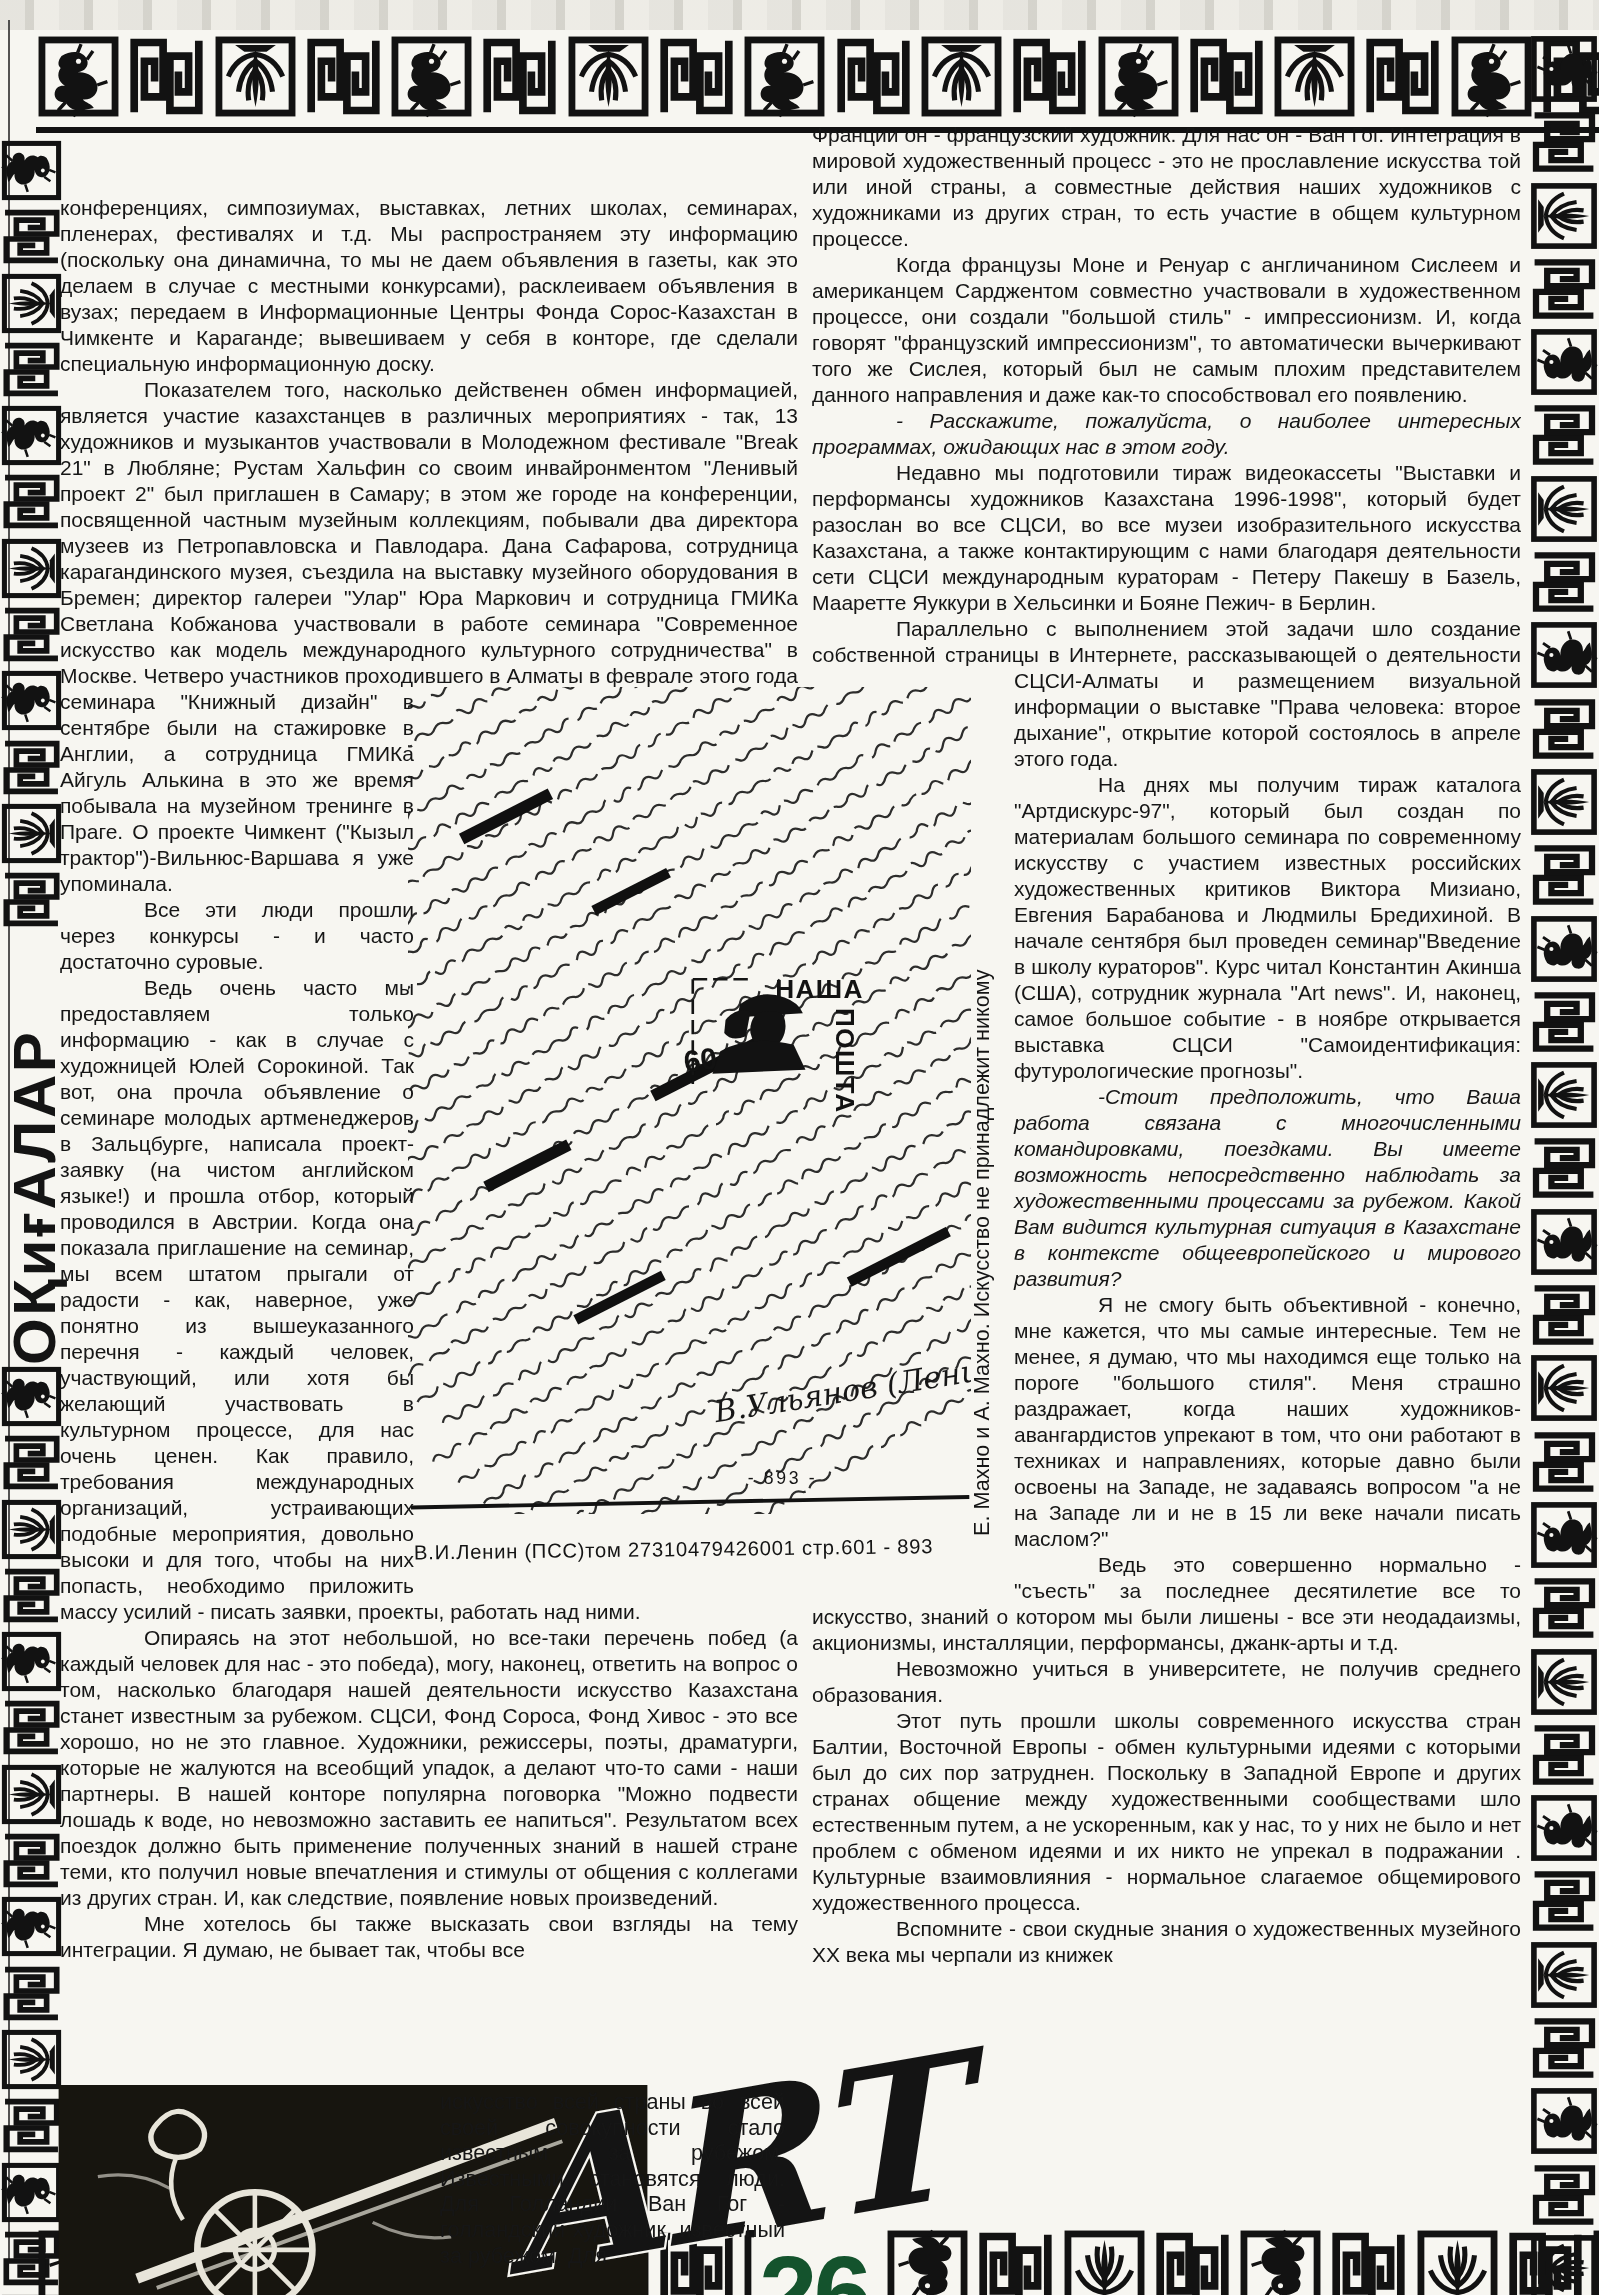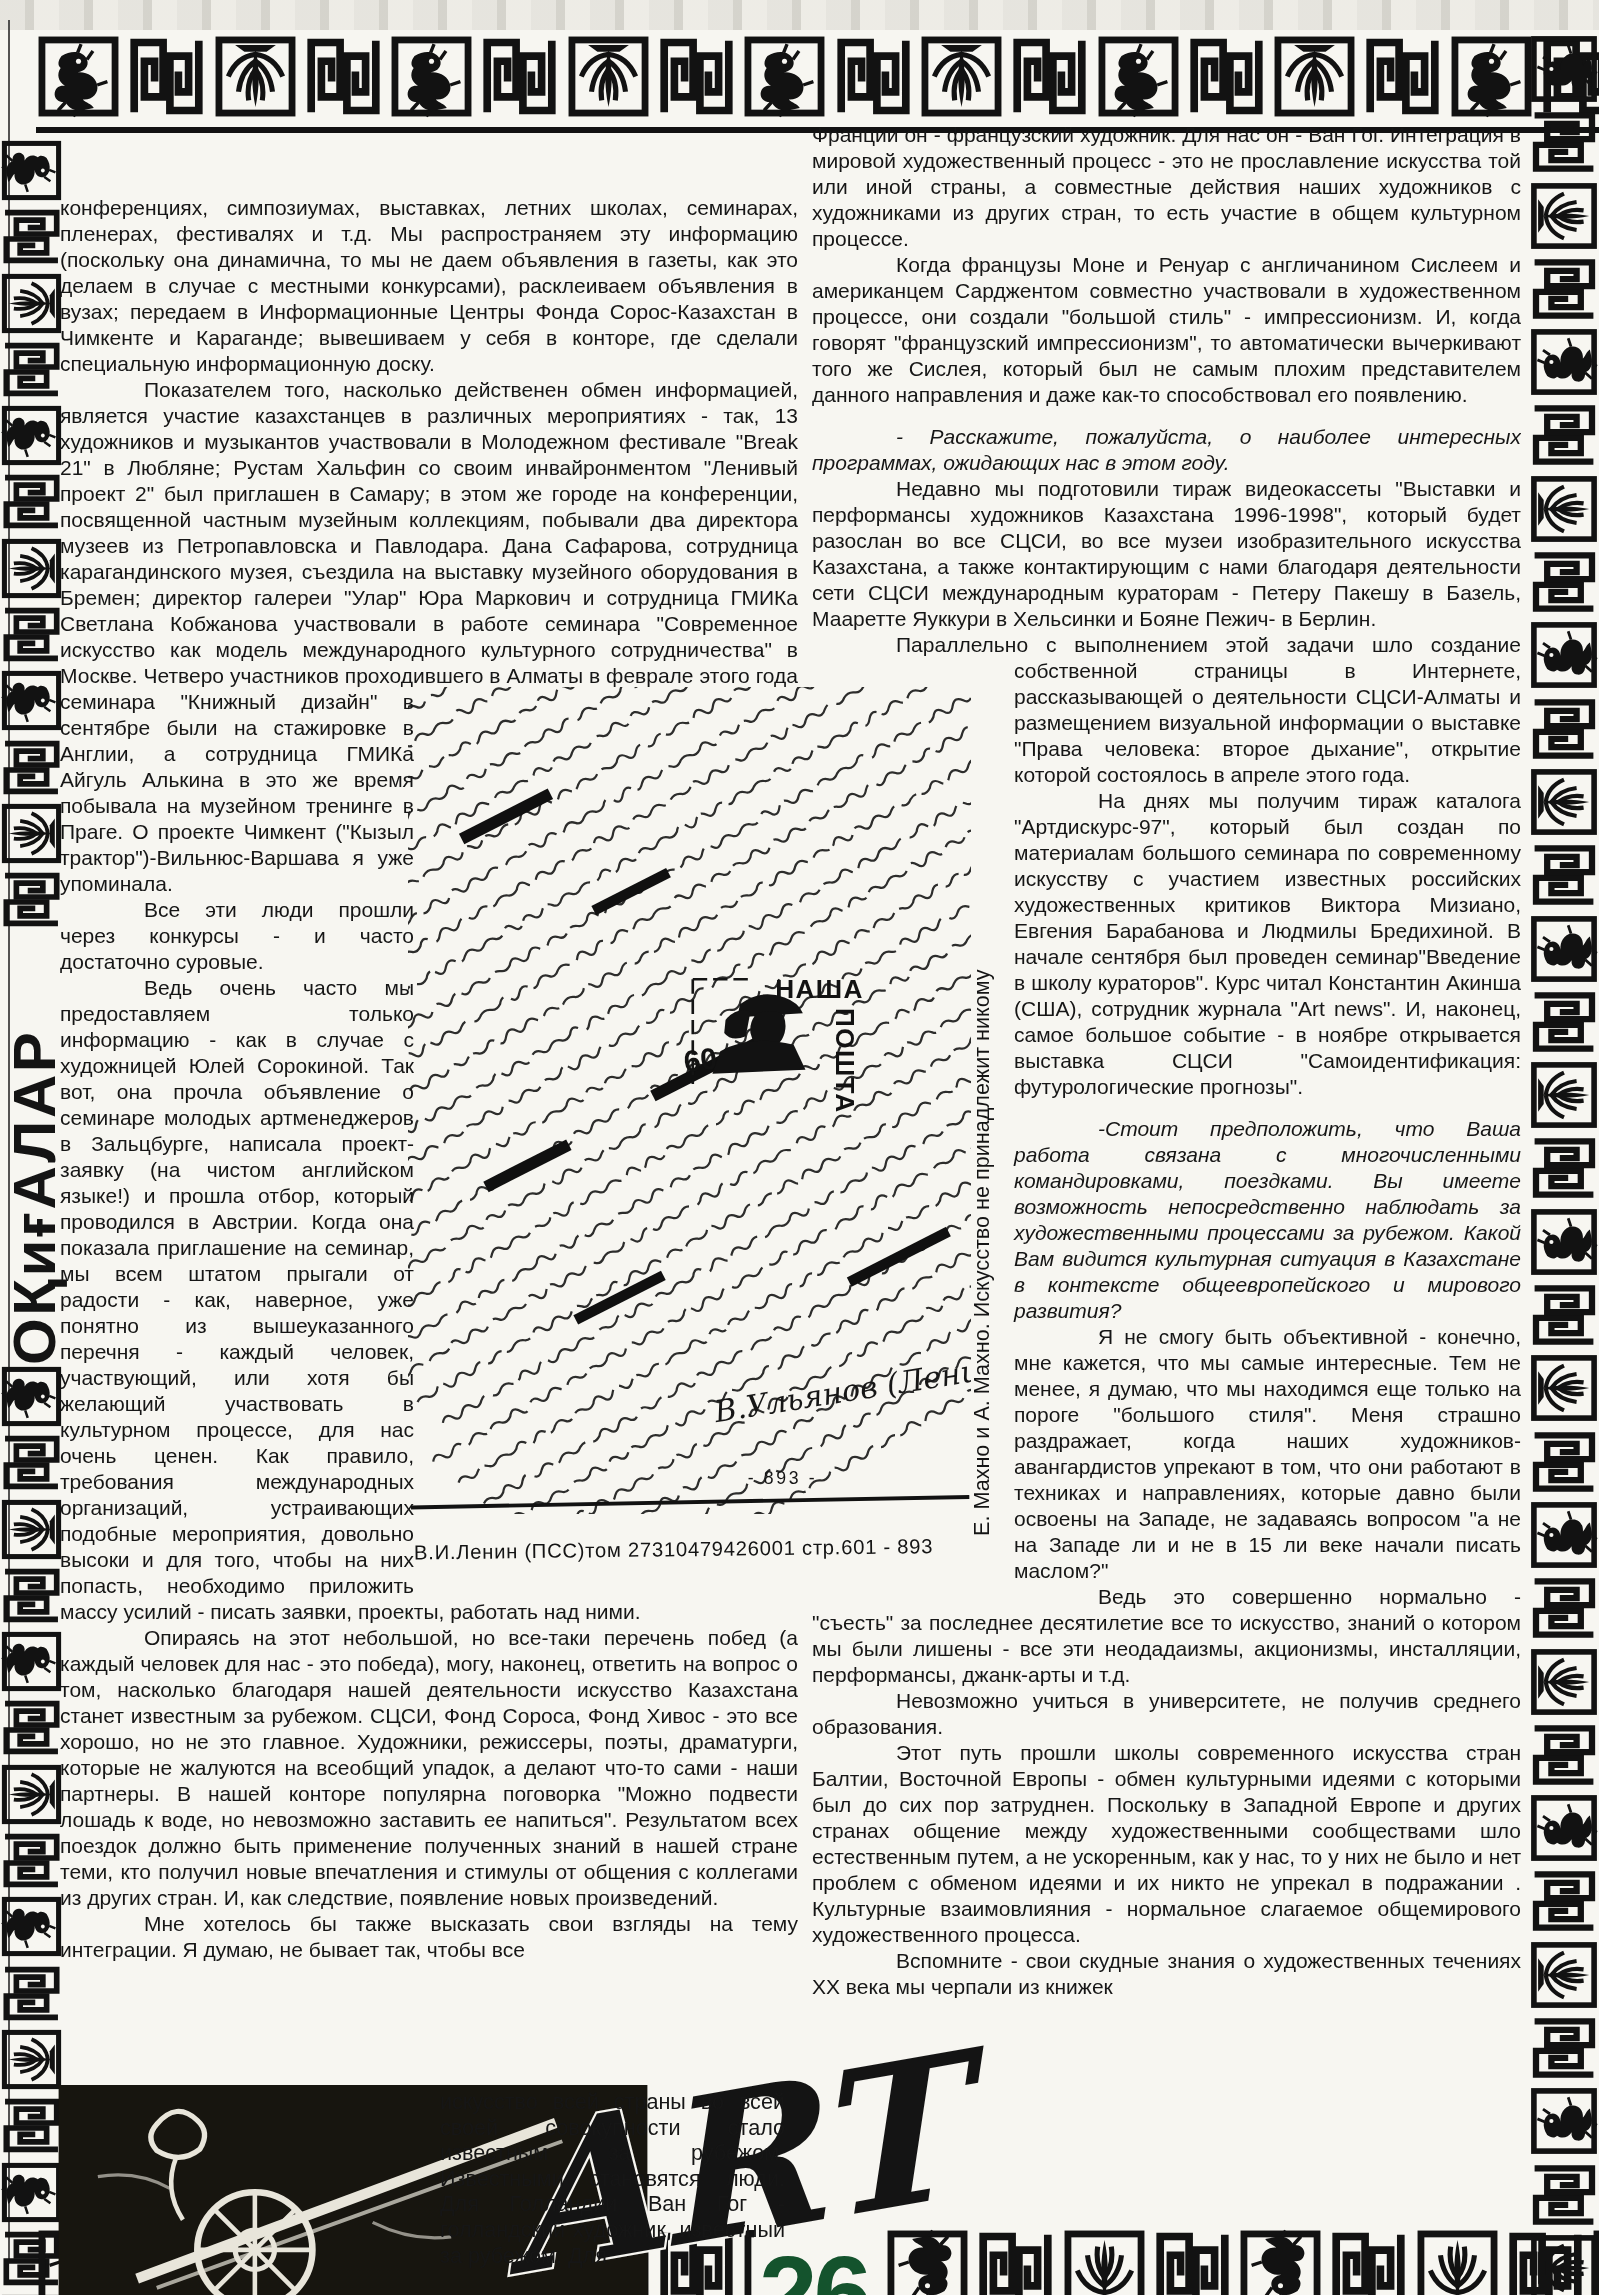--- a/index.html
+++ b/index.html
@@ -14,21 +14,21 @@
   
   .strip{position:absolute;display:flex;overflow:hidden;gap:3.3px;}
   .strip.h{flex-direction:row;}
   .strip.v{flex-direction:column;}
   .top-rule{position:absolute;left:36px;top:127px;width:1564px;height:5.9px;background:#121212;}
 
   
   .col{position:absolute;text-align:justify;font-size:21px;line-height:26px;}
   .col p{margin:0;text-indent:84px;}
   .col p.np{text-indent:0;}
-  .col p.q{font-style:italic;margin-top:16px;}
+  .col p.q{font-style:italic;}
   .push-r{float:right;width:0;height:517px;}
   .fl-r{float:right;clear:right;width:384px;height:882px;}
   .push-l{float:left;width:0;height:555px;}
   .fl-l{float:left;clear:left;width:202px;height:913px;}
 
   .wrap-block{position:absolute;left:440px;top:2089px;width:345px;height:203px;
     text-align:justify;font-size:21.6px;line-height:25.6px;overflow:hidden;}
 
   
   .vertical-title{position:absolute;left:0px;top:939px;width:76px;height:426px;
@@ -566,21 +566,21 @@
     <p>Когда французы Моне и Ренуар с англичанином Сислеем и американцем Сарджентом совместно участвовали в художественном процессе, они создали "большой стиль" - импрессионизм. И, когда говорят "французский импрессионизм", то автоматически вычеркивают того же Сислея, который был не самым плохим представителем данного направления и даже как-то способствовал его появлению.</p>
     <p class="q">- Расскажите, пожалуйста, о наиболее интересных программах, ожидающих нас в этом году.</p>
     <p>Недавно мы подготовили тираж видеокассеты "Выставки и перформансы художников Казахстана 1996-1998", который будет разослан во все СЦСИ, во все музеи изобразительного искусства Казахстана, а также контактирующим с нами благодаря деятельности сети СЦСИ международным кураторам - Петеру Пакешу в Базель, Мааретте Яуккури в Хельсинки и Бояне Пежич- в Берлин.</p>
     <p>Параллельно с выполнением этой задачи шло создание собственной страницы в Интернете, рассказывающей о деятельности СЦСИ-Алматы и размещением визуальной информации о выставке "Права человека: второе дыхание", открытие которой состоялось в апреле этого года.</p>
     <p>На днях мы получим тираж каталога "Артдискурс-97", который был создан по материалам большого семинара по современному искусству с участием известных российских художественных критиков Виктора Мизиано, Евгения Барабанова и Людмилы Бредихиной. В начале сентября был проведен семинар"Введение в школу кураторов". Курс читал Константин Акинша (США), сотрудник журнала "Art news". И, наконец, самое большое событие - в ноябре открывается выставка СЦСИ "Самоидентификация: футурологические прогнозы".</p>
     <p class="q">-Стоит предположить, что Ваша работа связана с многочисленными командировками, поездками. Вы имеете возможность непосредственно наблюдать за художественными процессами за рубежом. Какой Вам видится культурная ситуация в Казахстане в контексте общеевропейского и мирового развития?</p>
     <p>Я не смогу быть объективной - конечно, мне кажется, что мы самые интересные. Тем не менее, я думаю, что мы находимся еще только на пороге "большого стиля". Меня страшно раздражает, когда наших художников-авангардистов упрекают в том, что они работают в техниках и направлениях, которые давно были освоены на Западе, не задаваясь вопросом "а не на Западе ли и не в 15 ли веке начали писать маслом?"</p>
     <p>Ведь это совершенно нормально - "съесть" за последнее десятилетие все то искусство, знаний о котором мы были лишены - все эти неодадаизмы, акционизмы, инсталляции, перформансы, джанк-арты и т.д.</p>
     <p>Невозможно учиться в университете, не получив среднего образования.</p>
     <p>Этот путь прошли школы современного искусства стран Балтии, Восточной Европы - обмен культурными идеями с которыми был до сих пор затруднен. Поскольку в Западной Европе и других странах общение между художественными сообществами шло естественным путем, а не ускоренным, как у нас, то у них не было и нет проблем с обменом идеями и их никто не упрекал в подражании . Культурные взаимовлияния - нормальное слагаемое общемирового художественного процесса.</p>
-    <p>Вспомните - свои скудные знания о художественных течениях XX века мы черпали из книжек</p>
+    <p>Вспомните - свои скудные знания о художественных музейного XX века мы черпали из книжек</p>
   </div>
 
   <svg id="manuscript" class="manuscript" viewBox="0 0 858 1262">
     <g id="scribbles" stroke="#1c1c1c" stroke-width="3.4" fill="none" opacity="0.92" transform="rotate(-27 430 630)">
         <path d="M -170 -160 q 9 2 18 0 q 7 -1.6 16 -2 q 9 -5 18 0 q 7 4 16 -2 q 9 -3 18 0 q 7 2.4000000000000004 16 -2 q 9 -1 18 0 q 7 0.8 16 -2 q 9 1 18 0 q 7 -0.8 16 -2 q 9 -6 18 0 q 7 4.800000000000001 16 -2 q 9 -13 18 0 q 7 10.4 16 -2 q 9 -11 18 0 q 7 8.8 16 -2 q 9 -9 18 0 q 7 7.2 16 -2 q 9 -7 18 0 q 7 5.6000000000000005 16 -2 q 9 -14 18 0 q 7 11.200000000000001 16 -2 q 9 -12 18 0 q 7 9.600000000000001 16 -2 q 9 -10 18 0 q 7 8 16 -2 q 9 -8 18 0 q 7 6.4 16 -2 q 9 -6 18 0 q 7 4.800000000000001 16 -2 q 9 -13 18 0 q 7 10.4 16 -2 q 9 -11 18 0 q 7 8.8 16 -2 q 9 -9 18 0 q 7 7.2 16 -2 q 9 -7 18 0 q 7 5.6000000000000005 16 -2 q 9 -14 18 0 q 7 11.200000000000001 16 -2 q 9 -12 18 0 q 7 9.600000000000001 16 -2 q 9 -10 18 0 q 7 8 16 -2 q 9 -8 18 0 q 7 6.4 16 -2 q 9 -6 18 0 q 7 4.800000000000001 16 -2 q 9 -13 18 0 q 7 10.4 16 -2 q 9 -11 18 0 q 7 8.8 16 -2 q 9 -9 18 0 q 7 7.2 16 -2 q 9 -7 18 0 q 7 5.6000000000000005 16 -2 q 9 -14 18 0 q 7 11.200000000000001 16 -2 q 9 -12 18 0 q 7 9.600000000000001 16 -2 q 9 -10 18 0 q 7 8 16 -2 q 9 -8 18 0 q 7 6.4 16 -2 q 9 -6 18 0 q 7 4.800000000000001 16 -2 q 9 -13 18 0 q 7 10.4 16 -2 q 9 -11 18 0 q 7 8.8 16 -2 q 9 -9 18 0 q 7 7.2 16 -2 q 9 -7 18 0 q 7 5.6000000000000005 16 -2" stroke-dasharray="62 12 38 9 74 14"></path>
         <path d="M -150 -114 q 9 -4 18 0 q 7 3.2 16 -2 q 9 -2 18 0 q 7 1.6 16 -2 q 9 0 18 0 q 7 0 16 -2 q 9 2 18 0 q 7 -1.6 16 -2 q 9 -5 18 0 q 7 4 16 -2 q 9 -12 18 0 q 7 9.600000000000001 16 -2 q 9 -10 18 0 q 7 8 16 -2 q 9 -8 18 0 q 7 6.4 16 -2 q 9 -6 18 0 q 7 4.800000000000001 16 -2 q 9 -13 18 0 q 7 10.4 16 -2 q 9 -11 18 0 q 7 8.8 16 -2 q 9 -9 18 0 q 7 7.2 16 -2 q 9 -7 18 0 q 7 5.6000000000000005 16 -2 q 9 -14 18 0 q 7 11.200000000000001 16 -2 q 9 -12 18 0 q 7 9.600000000000001 16 -2 q 9 -10 18 0 q 7 8 16 -2 q 9 -8 18 0 q 7 6.4 16 -2 q 9 -6 18 0 q 7 4.800000000000001 16 -2 q 9 -13 18 0 q 7 10.4 16 -2 q 9 -11 18 0 q 7 8.8 16 -2 q 9 -9 18 0 q 7 7.2 16 -2 q 9 -7 18 0 q 7 5.6000000000000005 16 -2 q 9 -14 18 0 q 7 11.200000000000001 16 -2 q 9 -12 18 0 q 7 9.600000000000001 16 -2 q 9 -10 18 0 q 7 8 16 -2 q 9 -8 18 0 q 7 6.4 16 -2 q 9 -6 18 0 q 7 4.800000000000001 16 -2 q 9 -13 18 0 q 7 10.4 16 -2 q 9 -11 18 0 q 7 8.8 16 -2 q 9 -9 18 0 q 7 7.2 16 -2 q 9 -7 18 0 q 7 5.6000000000000005 16 -2 q 9 -14 18 0 q 7 11.200000000000001 16 -2 q 9 -12 18 0 q 7 9.600000000000001 16 -2 q 9 -10 18 0 q 7 8 16 -2 q 9 -8 18 0 q 7 6.4 16 -2 q 9 -6 18 0 q 7 4.800000000000001 16 -2 q 9 -13 18 0 q 7 10.4 16 -2" stroke-dasharray="44 10 82 12 30 8"></path>
         <path d="M -130 -68 q 9 -1 18 0 q 7 0.8 16 -2 q 9 1 18 0 q 7 -0.8 16 -2 q 9 -6 18 0 q 7 4.800000000000001 16 -2 q 9 -4 18 0 q 7 3.2 16 -2 q 9 -11 18 0 q 7 8.8 16 -2 q 9 -9 18 0 q 7 7.2 16 -2 q 9 -7 18 0 q 7 5.6000000000000005 16 -2 q 9 -14 18 0 q 7 11.200000000000001 16 -2 q 9 -12 18 0 q 7 9.600000000000001 16 -2 q 9 -10 18 0 q 7 8 16 -2 q 9 -8 18 0 q 7 6.4 16 -2 q 9 -6 18 0 q 7 4.800000000000001 16 -2 q 9 -13 18 0 q 7 10.4 16 -2 q 9 -11 18 0 q 7 8.8 16 -2 q 9 -9 18 0 q 7 7.2 16 -2 q 9 -7 18 0 q 7 5.6000000000000005 16 -2 q 9 -14 18 0 q 7 11.200000000000001 16 -2 q 9 -12 18 0 q 7 9.600000000000001 16 -2 q 9 -10 18 0 q 7 8 16 -2 q 9 -8 18 0 q 7 6.4 16 -2 q 9 -6 18 0 q 7 4.800000000000001 16 -2 q 9 -13 18 0 q 7 10.4 16 -2 q 9 -11 18 0 q 7 8.8 16 -2 q 9 -9 18 0 q 7 7.2 16 -2 q 9 -7 18 0 q 7 5.6000000000000005 16 -2 q 9 -14 18 0 q 7 11.200000000000001 16 -2 q 9 -12 18 0 q 7 9.600000000000001 16 -2 q 9 -10 18 0 q 7 8 16 -2 q 9 -8 18 0 q 7 6.4 16 -2 q 9 -6 18 0 q 7 4.800000000000001 16 -2 q 9 -13 18 0 q 7 10.4 16 -2 q 9 -11 18 0 q 7 8.8 16 -2 q 9 -9 18 0 q 7 7.2 16 -2 q 9 -7 18 0 q 7 5.6000000000000005 16 -2 q 9 -14 18 0 q 7 11.200000000000001 16 -2 q 9 -12 18 0 q 7 9.600000000000001 16 -2" stroke-dasharray="92 14 40 10 56 12"></path>
         <path d="M -170 -22 q 9 -1 18 0 q 7 0.8 16 -2 q 9 1 18 0 q 7 -0.8 16 -2 q 9 -6 18 0 q 7 4.800000000000001 16 -2 q 9 -4 18 0 q 7 3.2 16 -2 q 9 -11 18 0 q 7 8.8 16 -2 q 9 -9 18 0 q 7 7.2 16 -2 q 9 -7 18 0 q 7 5.6000000000000005 16 -2 q 9 -14 18 0 q 7 11.200000000000001 16 -2 q 9 -12 18 0 q 7 9.600000000000001 16 -2 q 9 -10 18 0 q 7 8 16 -2 q 9 -8 18 0 q 7 6.4 16 -2 q 9 -6 18 0 q 7 4.800000000000001 16 -2 q 9 -13 18 0 q 7 10.4 16 -2 q 9 -11 18 0 q 7 8.8 16 -2 q 9 -9 18 0 q 7 7.2 16 -2 q 9 -7 18 0 q 7 5.6000000000000005 16 -2 q 9 -14 18 0 q 7 11.200000000000001 16 -2 q 9 -12 18 0 q 7 9.600000000000001 16 -2 q 9 -10 18 0 q 7 8 16 -2 q 9 -8 18 0 q 7 6.4 16 -2 q 9 -6 18 0 q 7 4.800000000000001 16 -2 q 9 -13 18 0 q 7 10.4 16 -2 q 9 -11 18 0 q 7 8.8 16 -2 q 9 -9 18 0 q 7 7.2 16 -2 q 9 -7 18 0 q 7 5.6000000000000005 16 -2 q 9 -14 18 0 q 7 11.200000000000001 16 -2 q 9 -12 18 0 q 7 9.600000000000001 16 -2 q 9 -10 18 0 q 7 8 16 -2 q 9 -8 18 0 q 7 6.4 16 -2 q 9 -6 18 0 q 7 4.800000000000001 16 -2 q 9 -13 18 0 q 7 10.4 16 -2 q 9 -11 18 0 q 7 8.8 16 -2 q 9 -9 18 0 q 7 7.2 16 -2 q 9 -7 18 0 q 7 5.6000000000000005 16 -2 q 9 -14 18 0 q 7 11.200000000000001 16 -2 q 9 -12 18 0 q 7 9.600000000000001 16 -2 q 9 -10 18 0 q 7 8 16 -2" stroke-dasharray="62 12 38 9 74 14"></path>
         <path d="M -150 24 q 9 2 18 0 q 7 -1.6 16 -2 q 9 -5 18 0 q 7 4 16 -2 q 9 -3 18 0 q 7 2.4000000000000004 16 -2 q 9 -10 18 0 q 7 8 16 -2 q 9 -8 18 0 q 7 6.4 16 -2 q 9 -6 18 0 q 7 4.800000000000001 16 -2 q 9 -13 18 0 q 7 10.4 16 -2 q 9 -11 18 0 q 7 8.8 16 -2 q 9 -9 18 0 q 7 7.2 16 -2 q 9 -7 18 0 q 7 5.6000000000000005 16 -2 q 9 -14 18 0 q 7 11.200000000000001 16 -2 q 9 -12 18 0 q 7 9.600000000000001 16 -2 q 9 -10 18 0 q 7 8 16 -2 q 9 -8 18 0 q 7 6.4 16 -2 q 9 -6 18 0 q 7 4.800000000000001 16 -2 q 9 -13 18 0 q 7 10.4 16 -2 q 9 -11 18 0 q 7 8.8 16 -2 q 9 -9 18 0 q 7 7.2 16 -2 q 9 -7 18 0 q 7 5.6000000000000005 16 -2 q 9 -14 18 0 q 7 11.200000000000001 16 -2 q 9 -12 18 0 q 7 9.600000000000001 16 -2 q 9 -10 18 0 q 7 8 16 -2 q 9 -8 18 0 q 7 6.4 16 -2 q 9 -6 18 0 q 7 4.800000000000001 16 -2 q 9 -13 18 0 q 7 10.4 16 -2 q 9 -11 18 0 q 7 8.8 16 -2 q 9 -9 18 0 q 7 7.2 16 -2 q 9 -7 18 0 q 7 5.6000000000000005 16 -2 q 9 -14 18 0 q 7 11.200000000000001 16 -2 q 9 -12 18 0 q 7 9.600000000000001 16 -2 q 9 -10 18 0 q 7 8 16 -2 q 9 -8 18 0 q 7 6.4 16 -2 q 9 -6 18 0 q 7 4.800000000000001 16 -2 q 9 -13 18 0 q 7 10.4 16 -2 q 9 -11 18 0 q 7 8.8 16 -2 q 9 -9 18 0 q 7 7.2 16 -2 q 9 -7 18 0 q 7 5.6000000000000005 16 -2" stroke-dasharray="44 10 82 12 30 8"></path>
         <path d="M -130 70 q 9 -4 18 0 q 7 3.2 16 -2 q 9 -2 18 0 q 7 1.6 16 -2 q 9 -9 18 0 q 7 7.2 16 -2 q 9 -7 18 0 q 7 5.6000000000000005 16 -2 q 9 -14 18 0 q 7 11.200000000000001 16 -2 q 9 -12 18 0 q 7 9.600000000000001 16 -2 q 9 -10 18 0 q 7 8 16 -2 q 9 -8 18 0 q 7 6.4 16 -2 q 9 -6 18 0 q 7 4.800000000000001 16 -2 q 9 -13 18 0 q 7 10.4 16 -2 q 9 -11 18 0 q 7 8.8 16 -2 q 9 -9 18 0 q 7 7.2 16 -2 q 9 -7 18 0 q 7 5.6000000000000005 16 -2 q 9 -14 18 0 q 7 11.200000000000001 16 -2 q 9 -12 18 0 q 7 9.600000000000001 16 -2 q 9 -10 18 0 q 7 8 16 -2 q 9 -8 18 0 q 7 6.4 16 -2 q 9 -6 18 0 q 7 4.800000000000001 16 -2 q 9 -13 18 0 q 7 10.4 16 -2 q 9 -11 18 0 q 7 8.8 16 -2 q 9 -9 18 0 q 7 7.2 16 -2 q 9 -7 18 0 q 7 5.6000000000000005 16 -2 q 9 -14 18 0 q 7 11.200000000000001 16 -2 q 9 -12 18 0 q 7 9.600000000000001 16 -2 q 9 -10 18 0 q 7 8 16 -2 q 9 -8 18 0 q 7 6.4 16 -2 q 9 -6 18 0 q 7 4.800000000000001 16 -2 q 9 -13 18 0 q 7 10.4 16 -2 q 9 -11 18 0 q 7 8.8 16 -2 q 9 -9 18 0 q 7 7.2 16 -2 q 9 -7 18 0 q 7 5.6000000000000005 16 -2 q 9 -14 18 0 q 7 11.200000000000001 16 -2 q 9 -12 18 0 q 7 9.600000000000001 16 -2 q 9 -10 18 0 q 7 8 16 -2 q 9 -8 18 0 q 7 6.4 16 -2 q 9 -6 18 0 q 7 4.800000000000001 16 -2" stroke-dasharray="92 14 40 10 56 12"></path>

